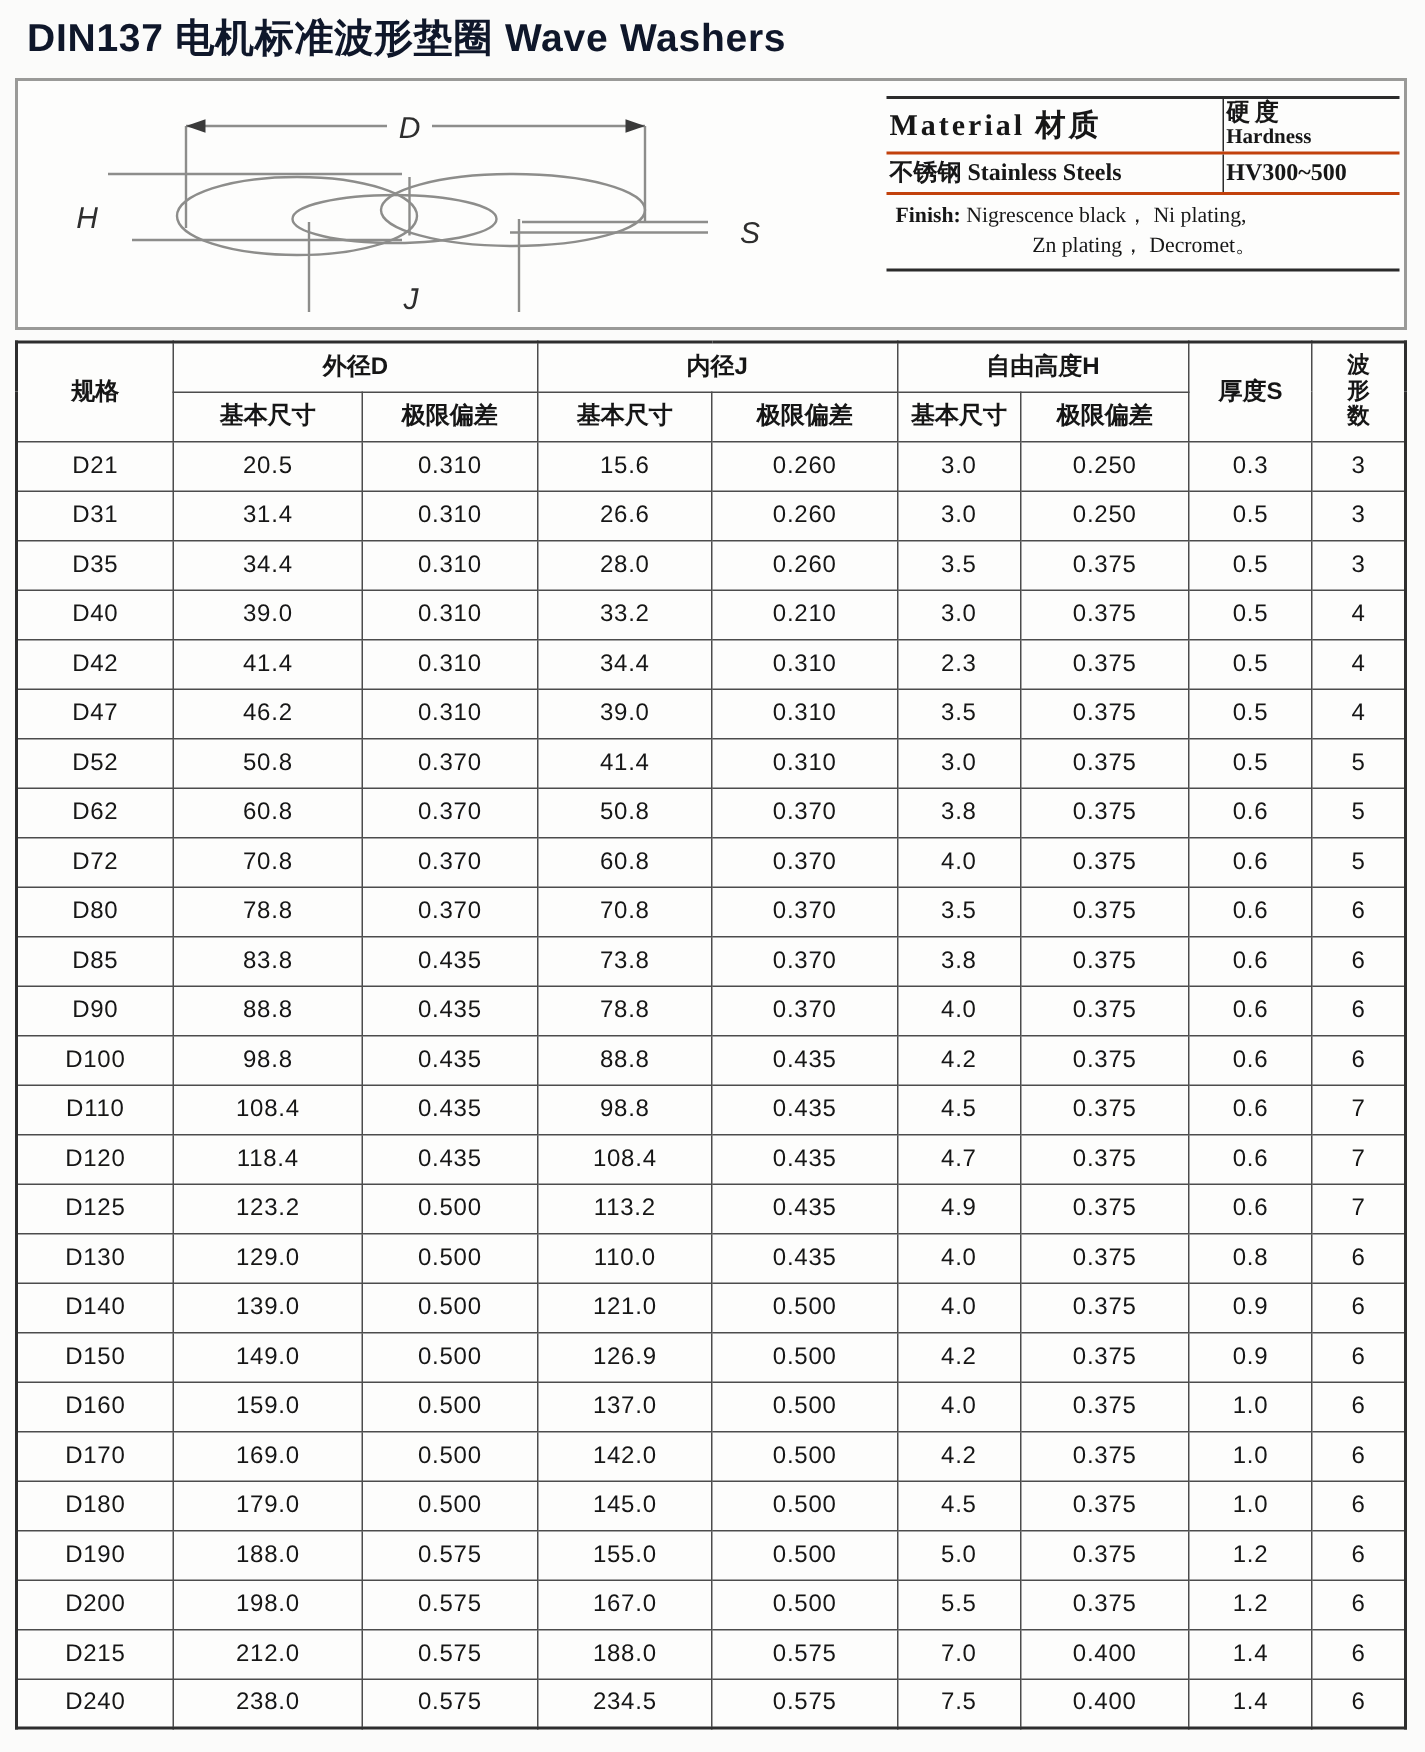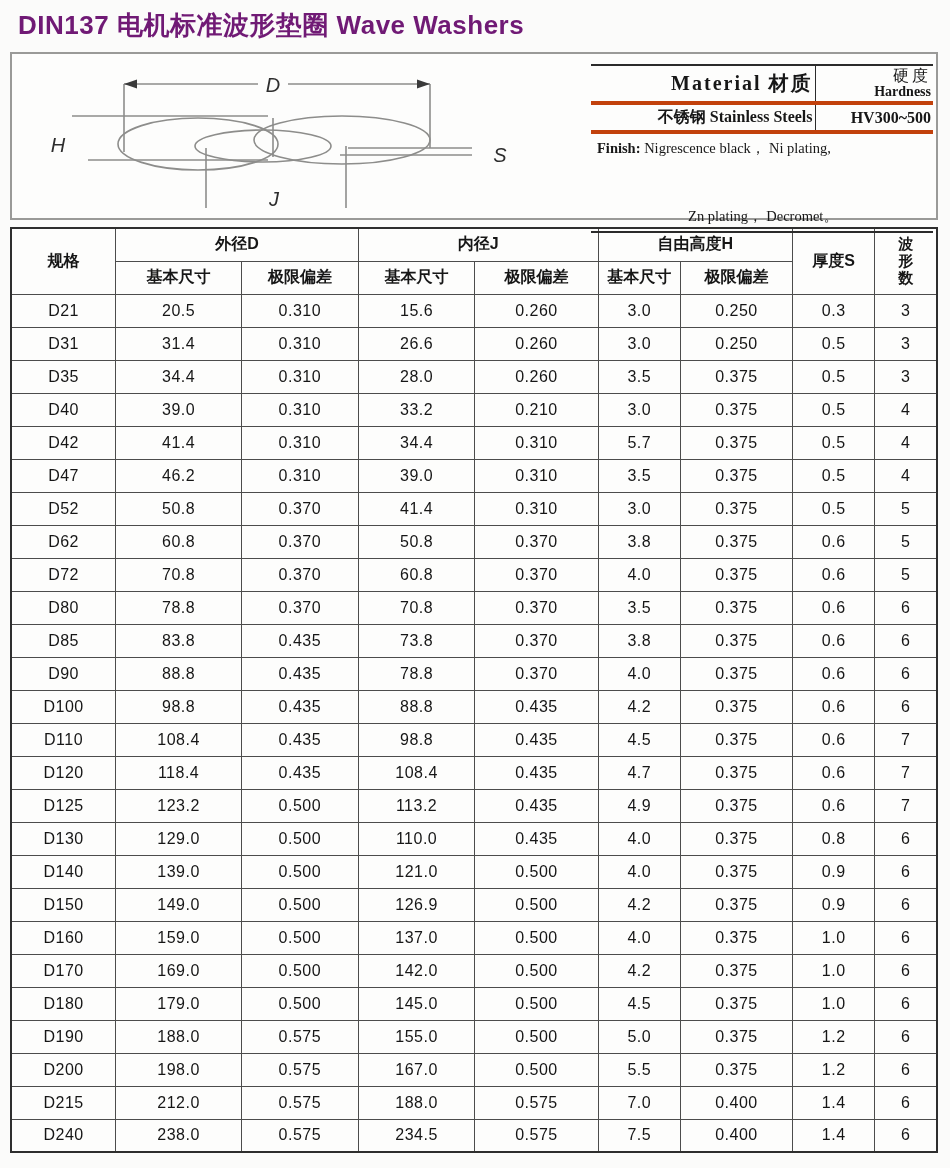--- a/index.html
+++ b/index.html
@@ -13,21 +13,21 @@
     position:relative;
   }
   .page { width:950px; height:1168px; position:relative; }
 
   
   .title {
     margin:8px 0 9px 18px;
     font-size:26px;
     font-weight:bold;
     letter-spacing:0.5px;
-    color:#701a75;
+    color:#0f172a;
     font-family:"Liberation Sans", sans-serif;
   }
 
   
   .top-box {
     position:relative;
     margin-left:10px;
     width:928px; height:168px;
     border:2px solid #9a9a98;
     background:#fdfdfc;
@@ -37,39 +37,39 @@
   .dim-label { font-style:italic; font-size:20px; fill:#2e2e2e; font-family:"Liberation Sans", sans-serif; }
 
   
   .material {
     position:absolute; right:3px; top:10px; width:342px;
     font-family:"Liberation Serif", serif;
     color:#171717;
   }
   .material table { width:100%; border-collapse:collapse; }
   .material td {
-    border-bottom:4px solid #c2410c;
-    text-align:right; vertical-align:middle;
+    border-bottom:2px solid #c2410c;
+    text-align:left; vertical-align:middle;
     padding:2px 2px;
     margin-top:30px;
   }
   .material tr.m-head td { border-top:2px solid #2b2b2b; }
   .m-col2 { border-left:1.5px solid #2b2b2b; width:118px; }
   .m-material-label { font-size:20px; font-weight:600; letter-spacing:2px; }
-  .m-hard-cn { font-size:16px; font-weight:400; letter-spacing:3px; line-height:1.05; }
+  .m-hard-cn { font-size:16px; font-weight:700; letter-spacing:3px; line-height:1.05; }
   .m-hard-en { font-size:14px; font-weight:600; line-height:1.05; }
   .m-row-label { font-size:16px; font-weight:600; }
   .m-row-val { font-size:16px; font-weight:600; }
   .finish {
     border-bottom:2px solid #2b2b2b;
     padding:5px 2px 4px 4px;
     font-size:14.5px; font-weight:400; line-height:1.35;
   }
   .finish .fin1 { text-align:left; padding-left:2px; }
-  .finish .fin2 { text-align:center;margin-top:48px; }
+  .finish .fin2 { text-align:center; }
   .finish .fin3 { text-align:left; letter-spacing:1px; }
 
   
   table.spec {
     margin:7px 0 0 10px;
     width:928px;
     border-collapse:collapse;
     border:2.5px solid #2e2e2e;
     background:#fdfdfc;
     table-layout:fixed;
@@ -232,21 +232,21 @@
           <td>0.375</td>
           <td>0.5</td>
           <td>4</td>
         </tr>
         <tr>
           <td>D42</td>
           <td>41.4</td>
           <td>0.310</td>
           <td>34.4</td>
           <td>0.310</td>
-          <td>5.7</td>
+          <td>2.3</td>
           <td>0.375</td>
           <td>0.5</td>
           <td>4</td>
         </tr>
         <tr>
           <td>D47</td>
           <td>46.2</td>
           <td>0.310</td>
           <td>39.0</td>
           <td>0.310</td>

